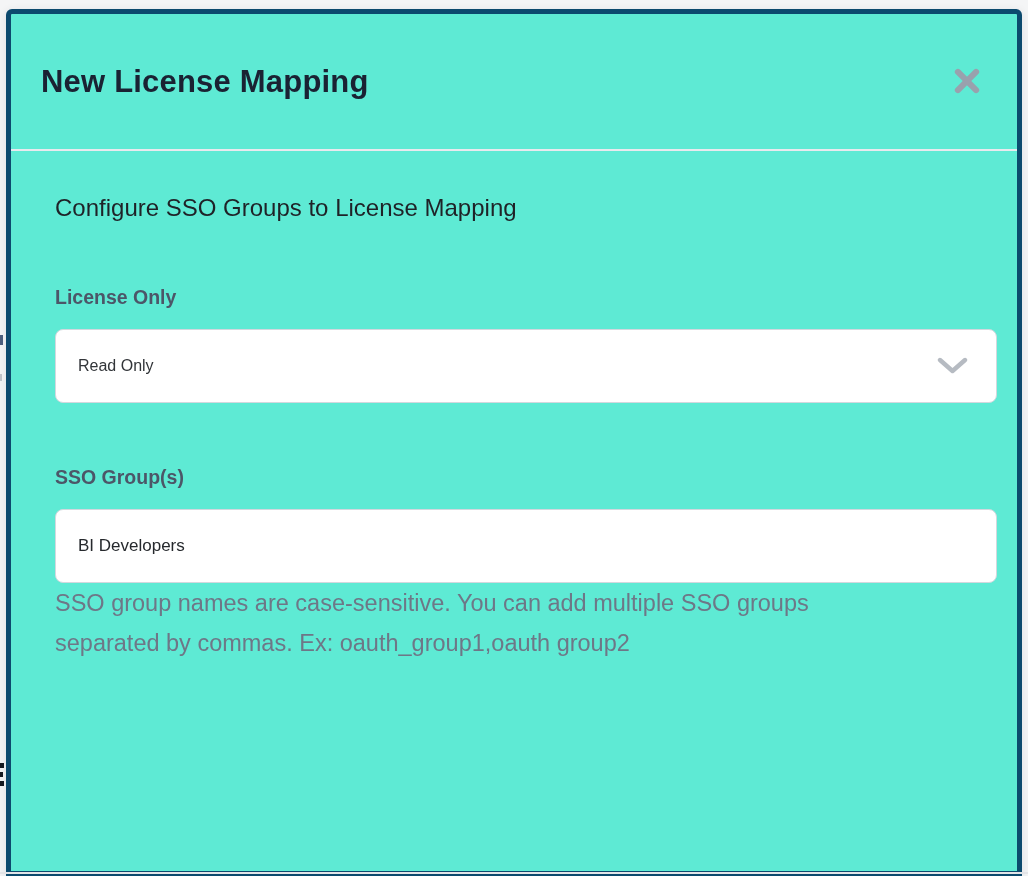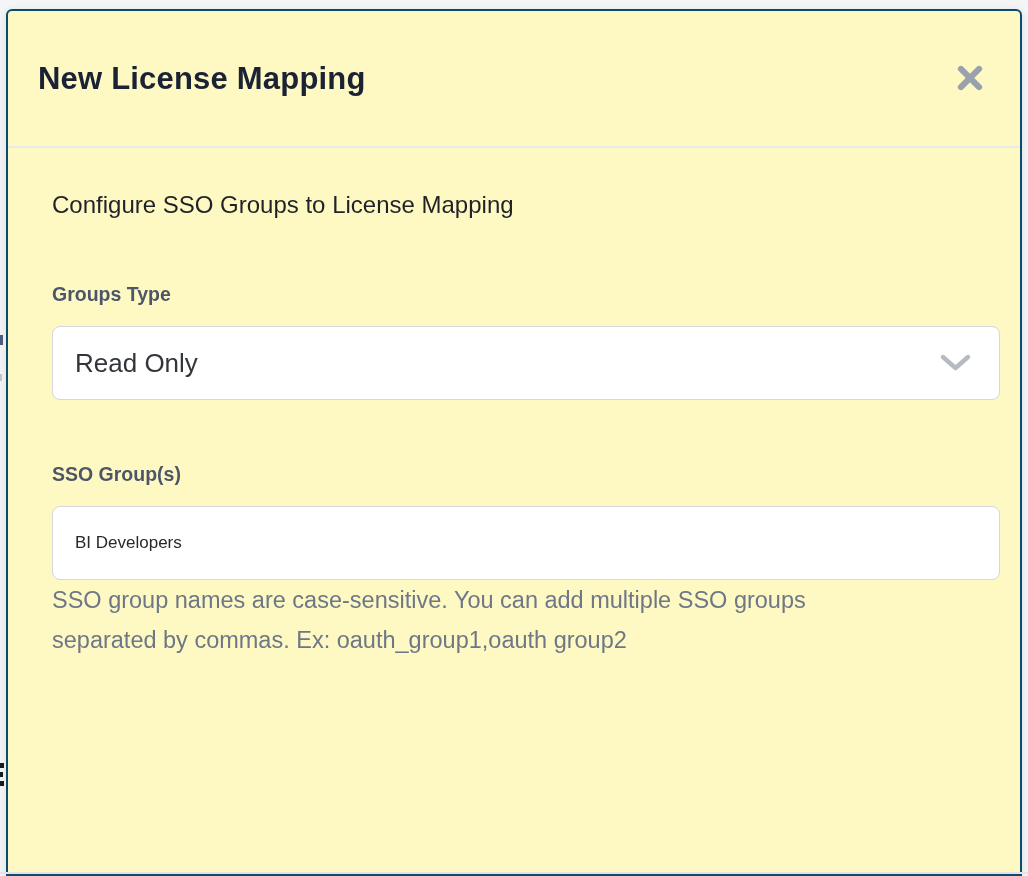--- a/index.html
+++ b/index.html
@@ -18,22 +18,22 @@
   .mark-bar-1 { top: 763px; width: 4px; height: 5px; background: #161a21; }
   .mark-bar-2 { top: 772px; width: 3px; height: 5px; background: #161a21; }
   .mark-bar-3 { top: 781px; width: 4px; height: 5px; background: #161a21; }
 
   .modal {
     position: absolute;
     left: 6px;
     top: 9px;
     width: 1016px;
     height: 867px;
-    background: #fef9c3;
-    border: 2px solid #0c4a6e;
+    background: #5eead4;
+    border: 5px solid #0c4a6e;
     border-radius: 6px 6px 0 0;
     box-shadow: 0 2px 10px rgba(25, 32, 46, 0.10);
   }
 
   .modal-header {
     position: relative;
     height: 137px;
     border-bottom: 2px solid #e8eaee;
   }
   .modal-title {
@@ -83,21 +83,21 @@
     height: 74px;
     background: #ffffff;
     border: 1.5px solid #d3d8de;
     border-radius: 8px;
     display: flex;
     align-items: center;
     cursor: pointer;
   }
   .select-value {
     padding-left: 22px;
-    font-size: 26px;
+    font-size: 16px;
     color: #323539;
   }
   .chevron {
     position: absolute;
     right: 28px;
     top: 50%;
     transform: translateY(-50%);
     display: flex;
   }
 
@@ -156,21 +156,21 @@
           <line x1="18.8" y1="5.2" x2="5.2" y2="18.8" stroke="#99a1ad" stroke-width="4.6" stroke-linecap="round"></line>
         </svg>
       </span>
     </button>
   </div>
 
   <div class="modal-body">
 
     <div class="intro">Configure SSO Groups to License Mapping</div>
 
-    <div class="field-label">Groups Type</div>
+    <div class="field-label">License Only</div>
 
     <div class="select-control" role="button" aria-haspopup="listbox">
       <span class="select-value">Read Only</span>
       <span class="chevron">
         <svg width="31" height="19" viewBox="0 0 31 19" fill="none">
           <path d="M3 3.5 L15.5 14.5 L28 3.5" stroke="#b6bbc2" stroke-width="4.4" stroke-linecap="round" stroke-linejoin="round"></path>
         </svg>
       </span>
     </div>
 

